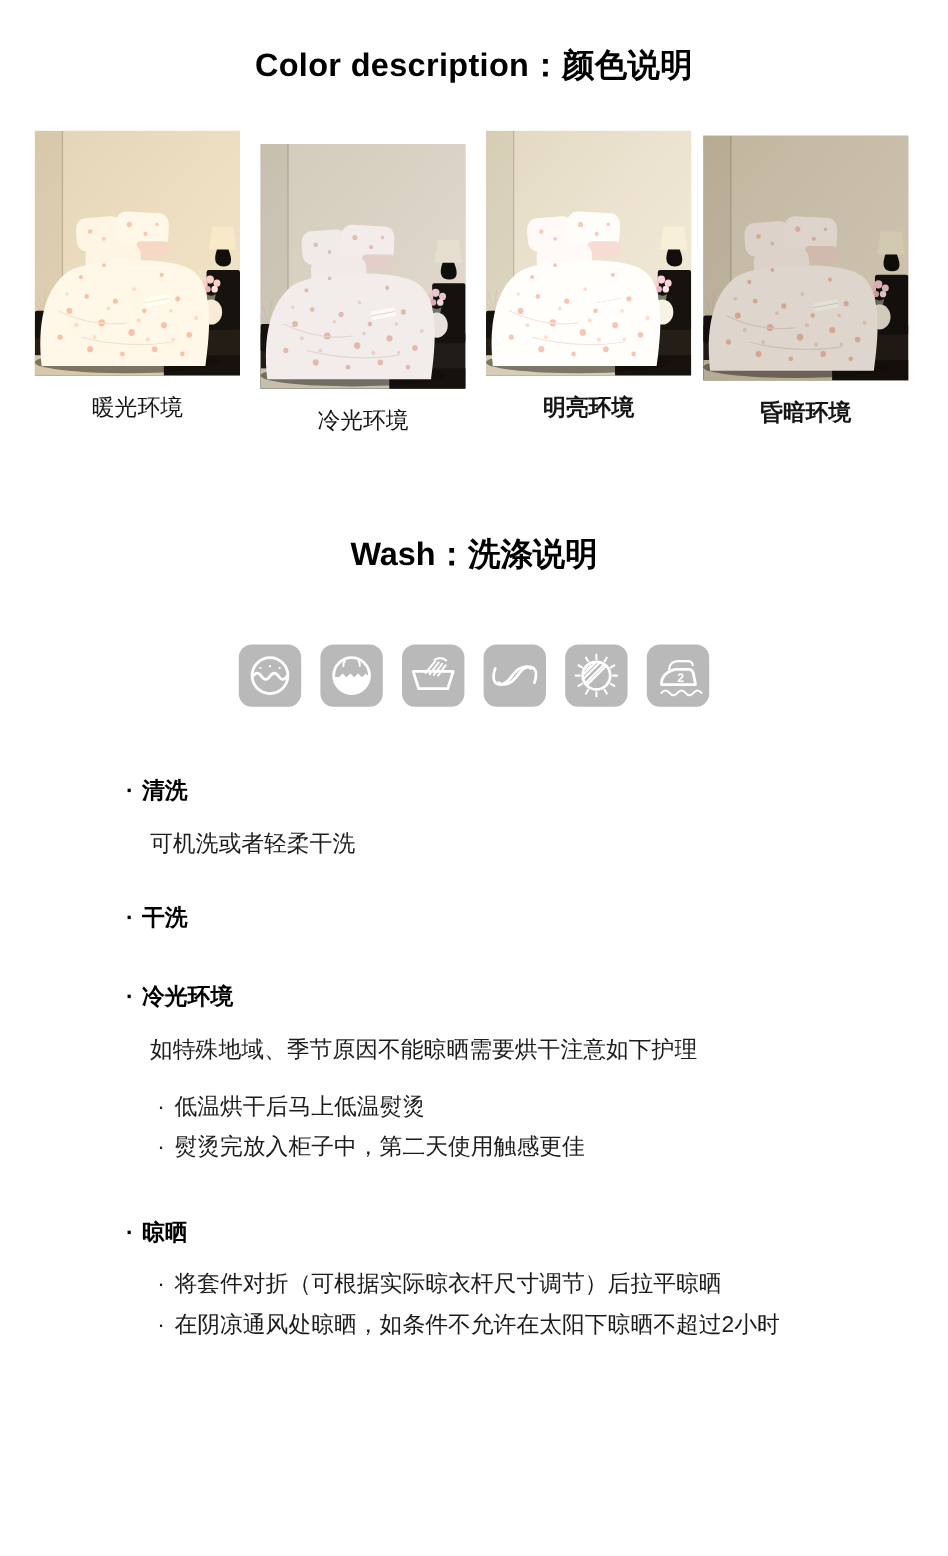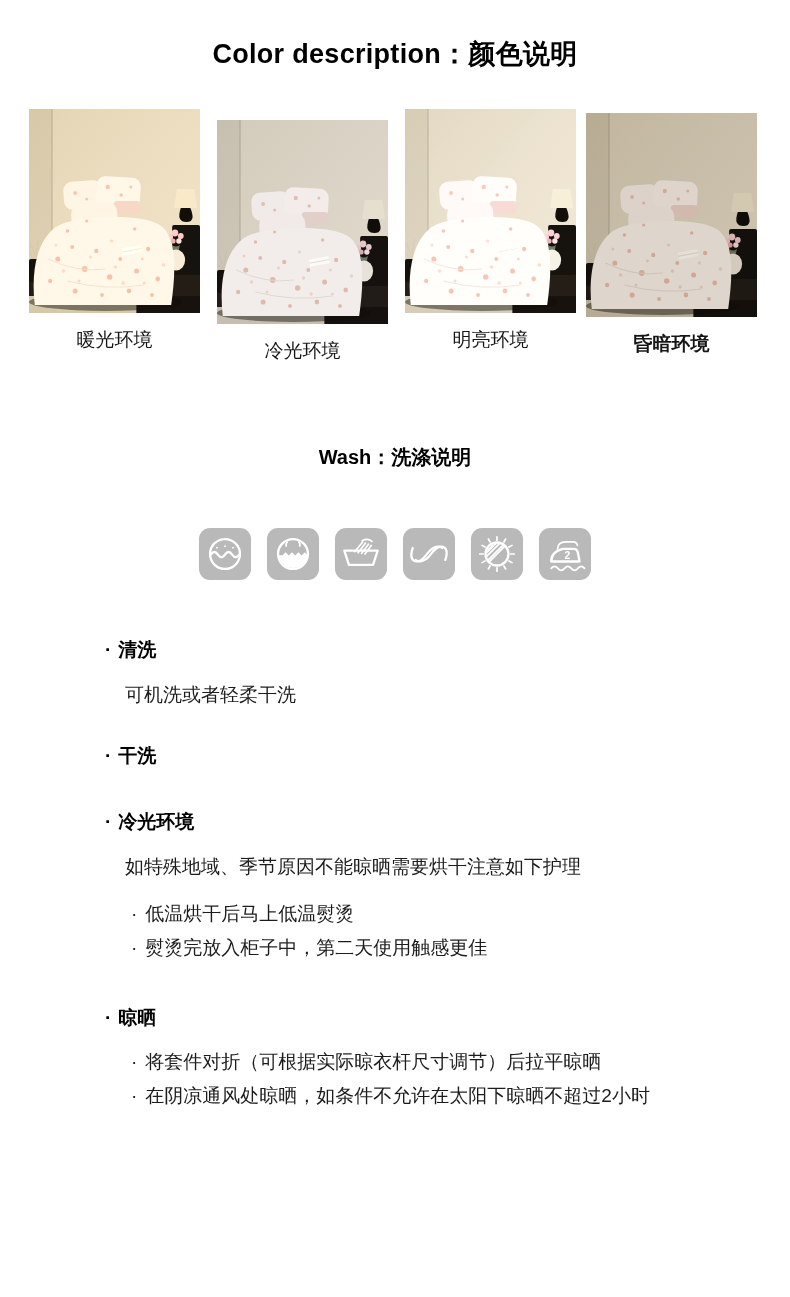--- a/index.html
+++ b/index.html
@@ -17,21 +17,21 @@
   .variant-card { flex:1; min-width:0; }
   .photo { width:100%; height:204px; display:block; background:#ddd3bf; }
   .scene-warm   { filter:sepia(.18) saturate(1.08) brightness(1.01); }
   .scene-cool   { filter:saturate(.72) brightness(1.0); }
   .scene-bright { filter:brightness(1.07) saturate(.9); }
   .scene-dim    { filter:brightness(.88) saturate(1.02) sepia(.1); }
   .caption { text-align:center; font-size:19px; margin-top:14px; color:#151515; }
   
   .wash-title {
     margin-top:69px; text-align:center;
-    font-size:20px; font-weight:700; color:#000;
+    font-size:27px; font-weight:700; color:#000;
   }
   .care-icons { margin-top:57px; display:flex; justify-content:center; gap:16px; }
   .care-box {
     width:52px; height:52px; background:#b9b9b9; border-radius:11px;
     display:flex; align-items:center; justify-content:center; flex:0 0 auto;
   }
   .care-box svg { width:46px; height:46px; display:block; }
   .glyph { stroke:#fff; stroke-width:2; fill:none; stroke-linecap:round; stroke-linejoin:round; }
   .glyph-thin { stroke:#fff; stroke-width:1.5; fill:none; stroke-linecap:round; }
   
@@ -147,21 +147,21 @@
           <use href="#bed-scene"></use>
         </svg>
       <figcaption class="caption">暖光环境</figcaption>
     </figure>
     <figure class="variant-card" style="margin:11px;">
       <svg class="photo scene-cool" viewBox="0 0 178 204" preserveAspectRatio="none">
           <use href="#bed-scene"></use>
         </svg>
       <figcaption class="caption">冷光环境</figcaption>
     </figure>
-    <figure class="variant-card" style="margin:0;">
+    <figure class="variant-card" style="margin:0;font-weight:bold;">
       <svg class="photo scene-bright" viewBox="0 0 178 204" preserveAspectRatio="none">
           <use href="#bed-scene"></use>
         </svg>
       <figcaption class="caption">明亮环境</figcaption>
     </figure>
     <figure class="variant-card" style="margin:4px;font-weight:bold;">
       <svg class="photo scene-dim" viewBox="0 0 178 204" preserveAspectRatio="none">
           <use href="#bed-scene"></use>
         </svg>
       <figcaption class="caption">昏暗环境</figcaption>

